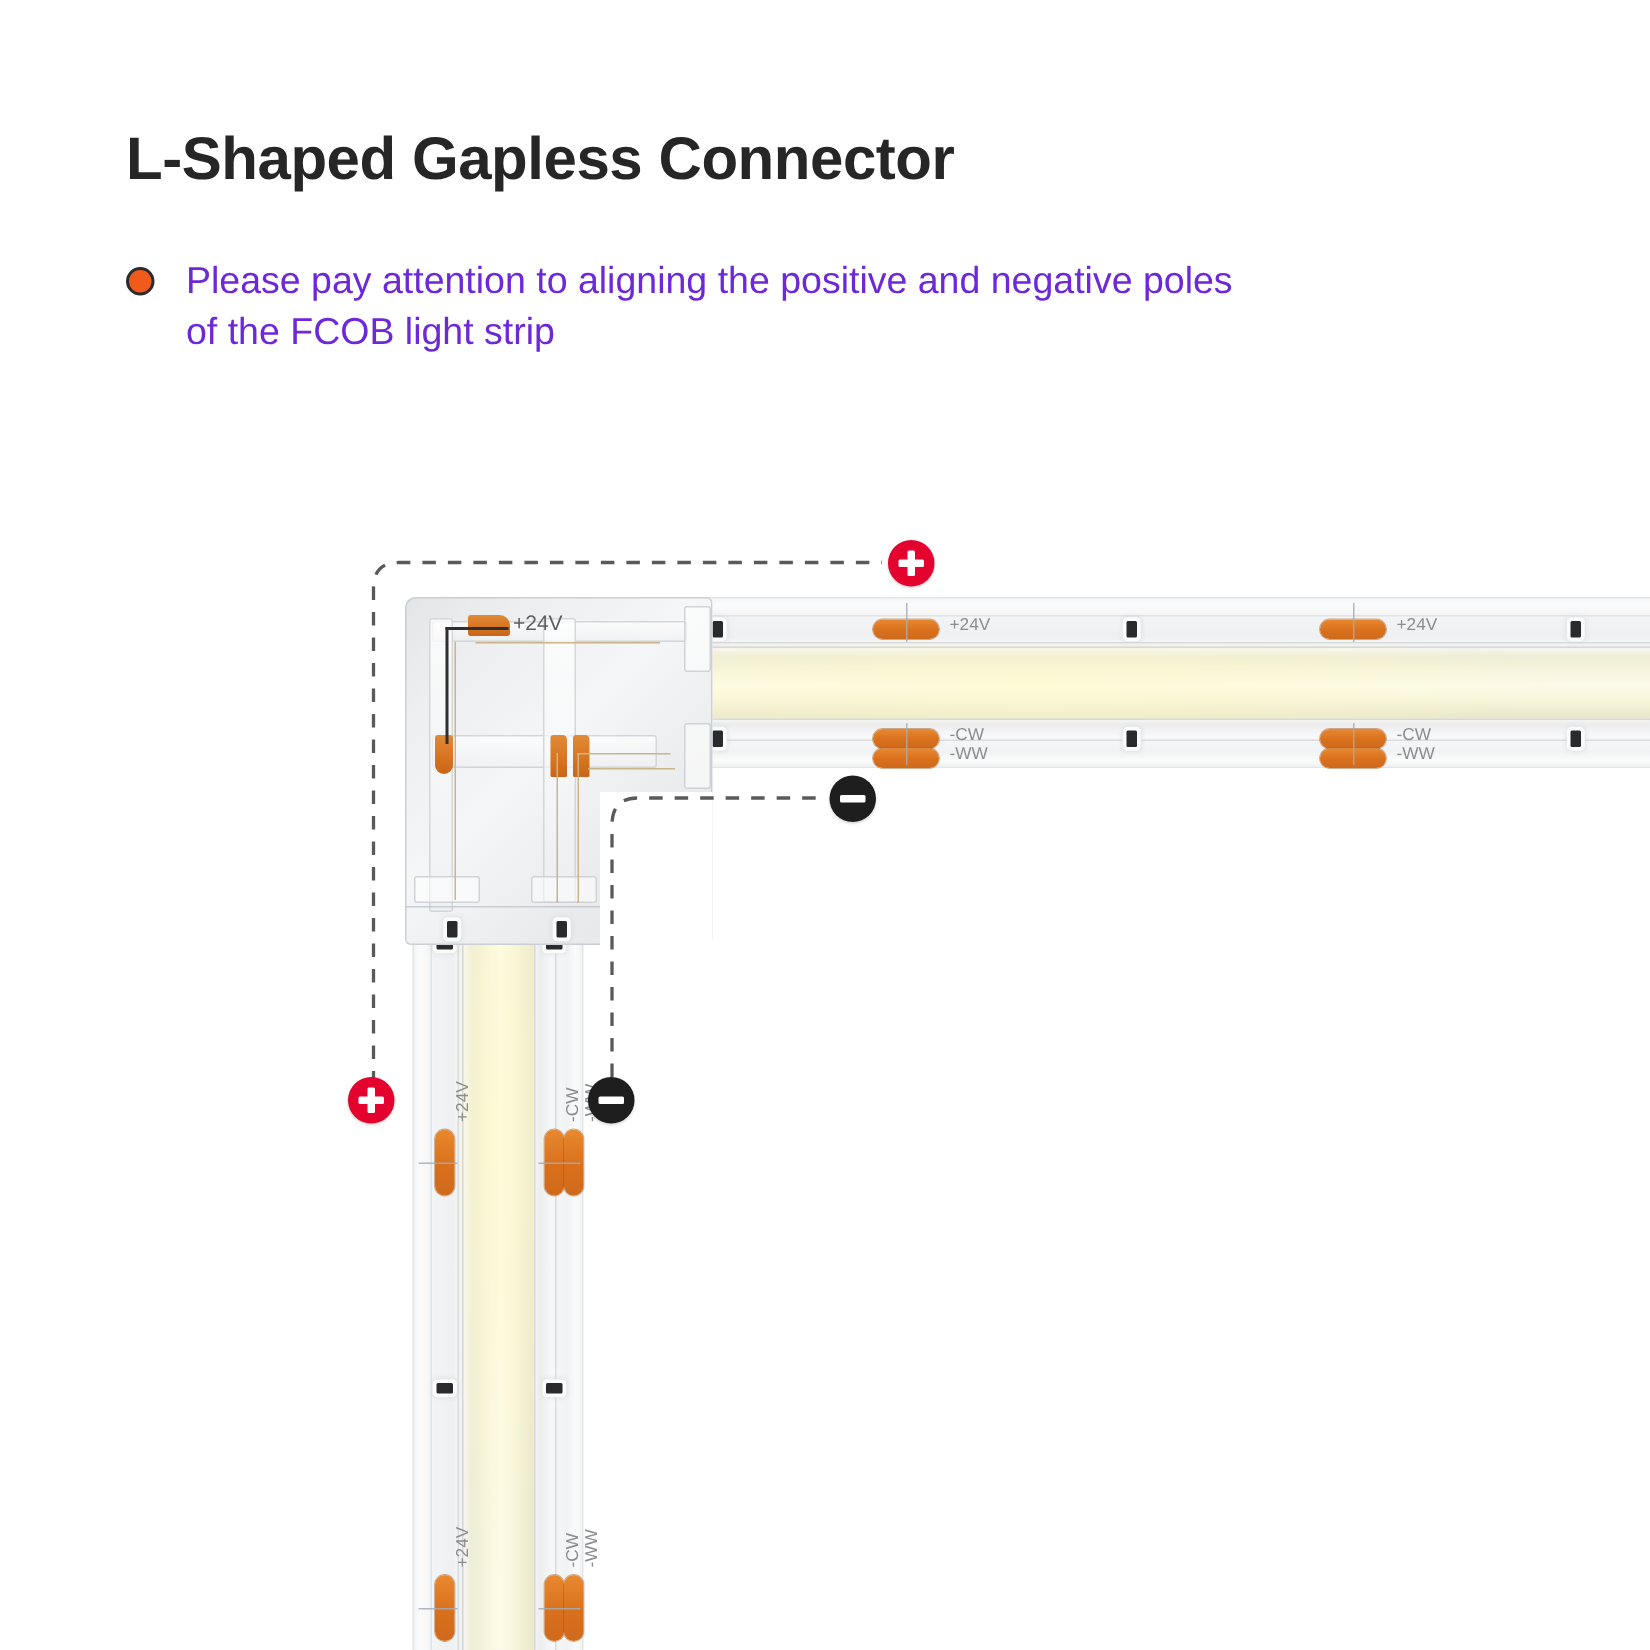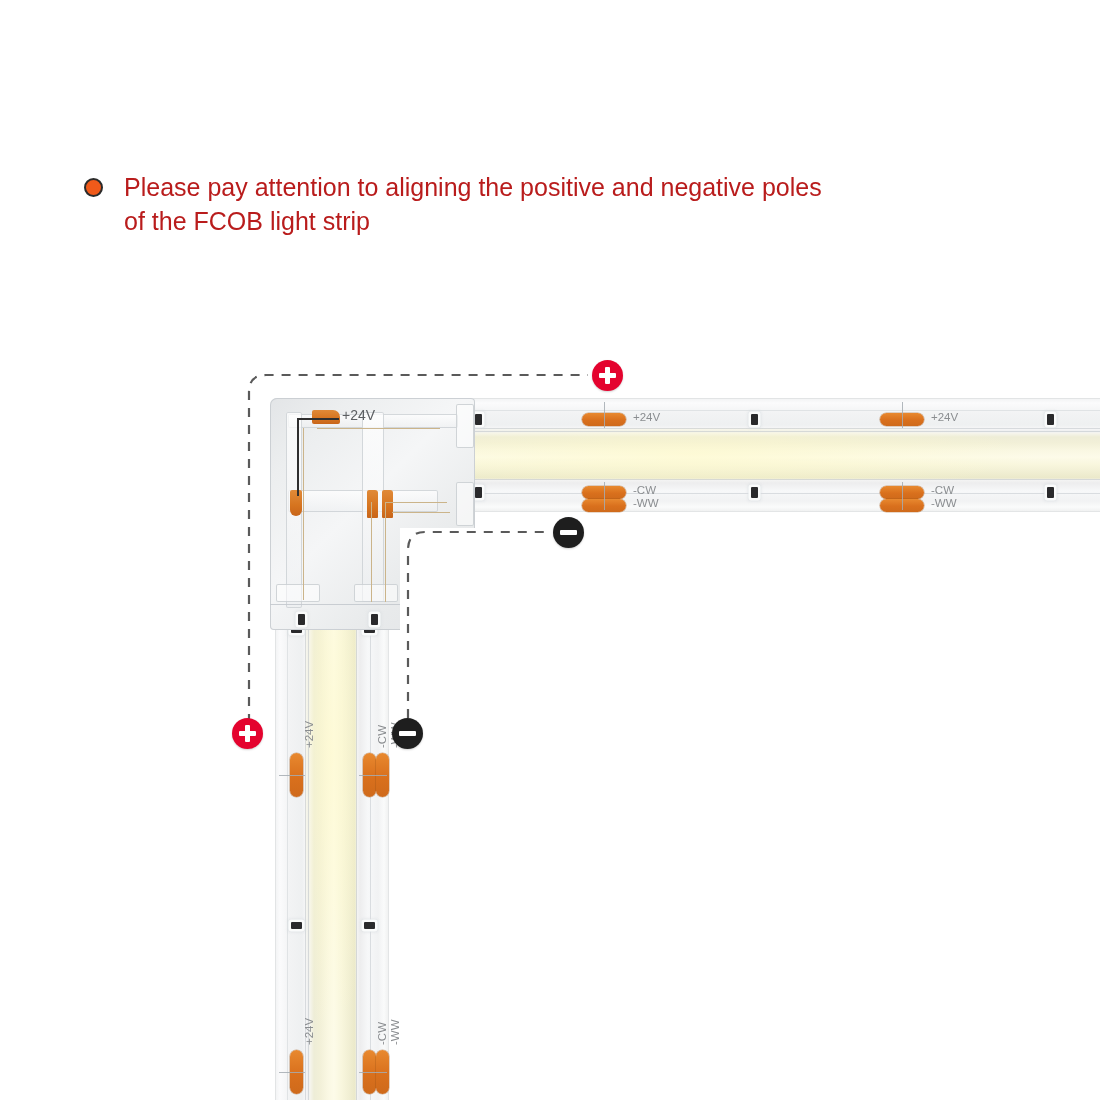--- a/index.html
+++ b/index.html
@@ -19,21 +19,21 @@
     font-size:40px;font-weight:bold;color:#262626;
     letter-spacing:-0.3px;white-space:nowrap;
   }
   .bullet-row{position:absolute;left:84px;top:172px;width:760px;}
   .bullet-dot{
     position:absolute;left:0;top:6px;width:19px;height:19px;border-radius:50%;
     background:#f05a1a;border:2.5px solid #2b2b2b;box-sizing:border-box;
   }
   .bullet-text{
     position:absolute;left:40px;top:-2px;width:700px;
-    font-size:25px;line-height:34px;color:#b91c1c;font-weight:400;
+    font-size:25px;line-height:34px;color:#6d28d9;font-weight:400;
   }
 
   
   .strip-h{
     position:absolute;
     left:275px;top:398px;width:830px;height:114px;
   }
   .strip-v{
     position:absolute;
     left:275px;top:398px;width:114px;height:710px;
@@ -154,20 +154,21 @@
   .badge.minus .gl.hbar{width:17px;height:5px;}
 
   
   svg.leaders{position:absolute;left:0;top:0;width:1100px;height:1100px;pointer-events:none;}
 </style>
 </head>
 <body>
 
 <div id="stage">
 
+  <div class="title">L-Shaped Gapless Connector</div>
 
   <div class="bullet-row">
     <span class="bullet-dot"></span>
     <div class="bullet-text">Please pay attention to aligning the positive and negative poles of the FCOB light strip</div>
   </div>
 
   <div class="strip-h">
     <div class="pcb-h"></div>
     <div class="glow-h"></div>
 

